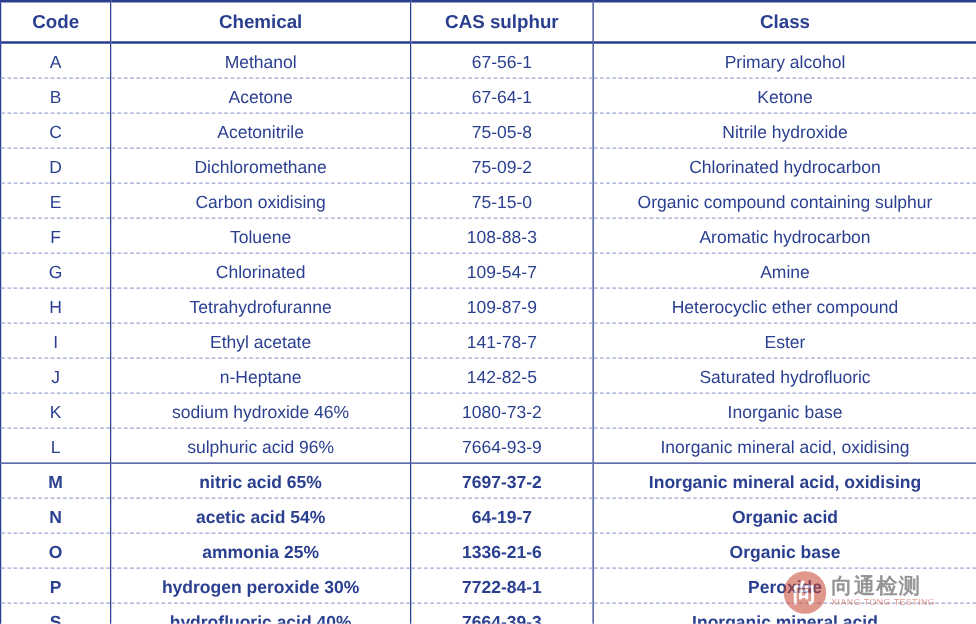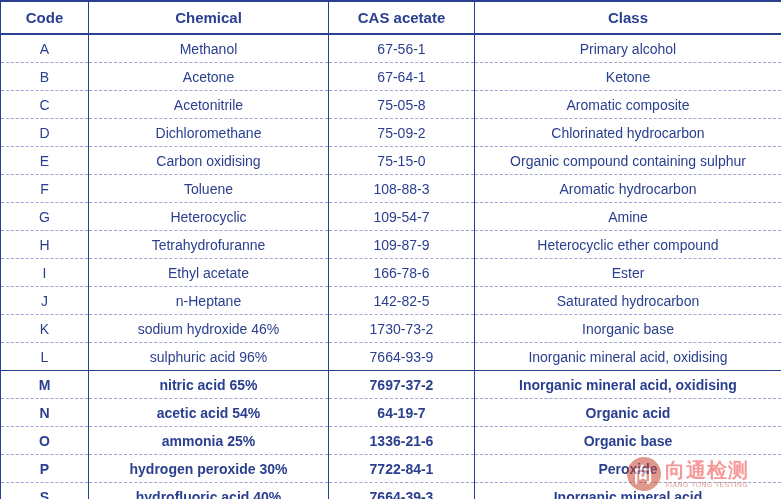--- a/index.html
+++ b/index.html
@@ -86,23 +86,23 @@
     align-items: center;
     justify-content: center;
     font-family: "DejaVu Sans", sans-serif;
     flex: 0 0 auto;
   }
   .wm-text {
     margin-left: 4px;
     line-height: 1.05;
   }
   .wm-cn {
-    font-size: 20px;
-    font-weight: bold;
-    color: #ef4444;
+    font-size: 17px;
+    font-weight: bold;
+    color: #404040;
     letter-spacing: 1px;
     font-family: "DejaVu Sans", sans-serif;
   }
   .wm-en {
     font-size: 7px;
     color: #c9442f;
     letter-spacing: 0.4px;
     font-family: "Liberation Sans", sans-serif;
   }
 </style>
@@ -113,42 +113,42 @@
   <colgroup>
     <col class="c-code">
     <col class="c-chemical">
     <col class="c-cas">
     <col class="c-class">
   </colgroup>
   <thead>
     <tr>
       <th>Code</th>
       <th>Chemical</th>
-      <th>CAS acetate</th>
+      <th>CAS sulphur</th>
       <th>Class</th>
     </tr>
   </thead>
   <tbody id="table-body">
       <tr class="plain">
         <td>A</td>
         <td>Methanol</td>
         <td>67-56-1</td>
         <td>Primary alcohol</td>
       </tr>
       <tr class="plain">
         <td>B</td>
         <td>Acetone</td>
         <td>67-64-1</td>
         <td>Ketone</td>
       </tr>
       <tr class="plain">
         <td>C</td>
         <td>Acetonitrile</td>
         <td>75-05-8</td>
-        <td>Aromatic composite</td>
+        <td>Nitrile hydroxide</td>
       </tr>
       <tr class="plain">
         <td>D</td>
         <td>Dichloromethane</td>
         <td>75-09-2</td>
         <td>Chlorinated hydrocarbon</td>
       </tr>
       <tr class="plain">
         <td>E</td>
         <td>Carbon oxidising</td>
@@ -156,46 +156,46 @@
         <td>Organic compound containing sulphur</td>
       </tr>
       <tr class="plain">
         <td>F</td>
         <td>Toluene</td>
         <td>108-88-3</td>
         <td>Aromatic hydrocarbon</td>
       </tr>
       <tr class="plain">
         <td>G</td>
-        <td>Heterocyclic</td>
+        <td>Chlorinated</td>
         <td>109-54-7</td>
         <td>Amine</td>
       </tr>
       <tr class="plain">
         <td>H</td>
         <td>Tetrahydrofuranne</td>
         <td>109-87-9</td>
         <td>Heterocyclic ether compound</td>
       </tr>
       <tr class="plain">
         <td>I</td>
         <td>Ethyl acetate</td>
-        <td>166-78-6</td>
+        <td>141-78-7</td>
         <td>Ester</td>
       </tr>
       <tr class="plain">
         <td>J</td>
         <td>n-Heptane</td>
         <td>142-82-5</td>
-        <td>Saturated hydrocarbon</td>
+        <td>Saturated hydrofluoric</td>
       </tr>
       <tr class="plain">
         <td>K</td>
         <td>sodium hydroxide 46%</td>
-        <td>1730-73-2</td>
+        <td>1080-73-2</td>
         <td>Inorganic base</td>
       </tr>
       <tr class="plain">
         <td>L</td>
         <td>sulphuric acid 96%</td>
         <td>7664-93-9</td>
         <td>Inorganic mineral acid, oxidising</td>
       </tr>
       <tr class="bold first-bold">
         <td>M</td>

